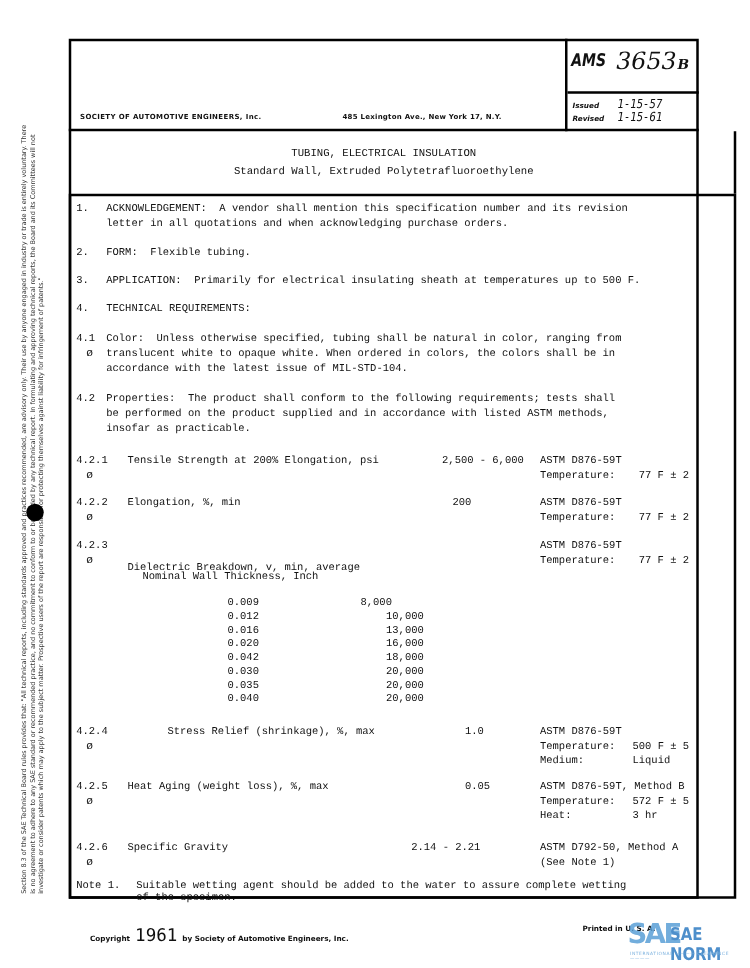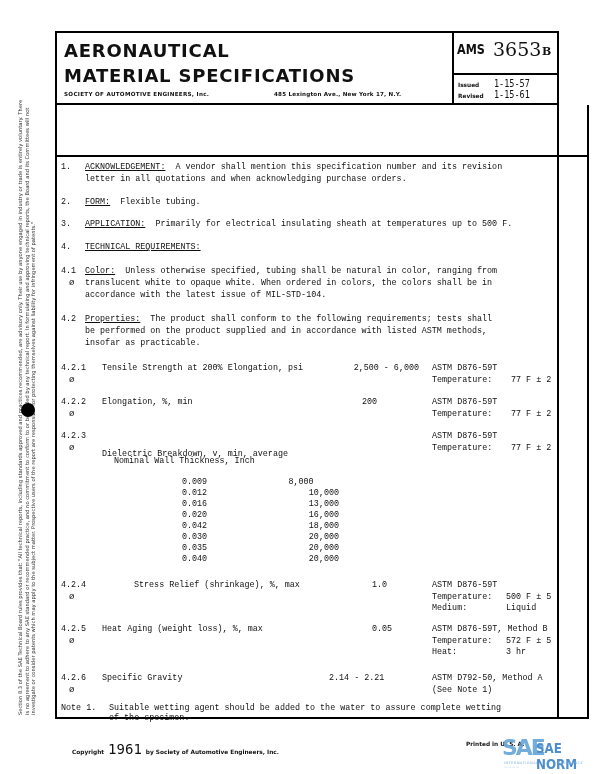--- a/index.html
+++ b/index.html
@@ -11,40 +11,40 @@
 
   .frame { position:absolute; left:55px; top:31px; width:504px; height:688px; border:2px solid #000; box-sizing:border-box; }
 
   .hdr { position:absolute; left:55px; top:31px; width:504px; height:74px; border-bottom:2px solid #000; box-sizing:border-box; }
   .hdr-title1, .hdr-title2 { position:absolute; left:9px; font-family:"DejaVu Sans", sans-serif; font-weight:bold; font-size:18px; letter-spacing:0.8px; }
   .hdr-title1 { top:9px; }
   .hdr-title2 { top:34px; }
   .hdr-society { position:absolute; left:9px; top:60px; font-family:"DejaVu Sans", sans-serif; font-weight:bold; font-size:5.6px; letter-spacing:0.3px; }
   .hdr-addr { position:absolute; left:219px; top:60px; font-family:"DejaVu Sans", sans-serif; font-weight:bold; font-size:5.6px; letter-spacing:0.2px; }
 
-  .amsbox { position:absolute; left:452px; top:31px; width:98px; height:74px; border-left:2px solid #000; box-sizing:border-box; }
+  .amsbox { position:absolute; left:452px; top:31px; width:98px; height:74px; border-left:2px solid #000; box-sizing:border-box;font-style:italic; }
   .ams-top { position:absolute; left:0; top:0; width:105px; height:44px; border-bottom:2px solid #000; box-sizing:border-box; }
   .ams-label { position:absolute; left:3px; top:10px; font-family:"DejaVu Sans", sans-serif; font-weight:bold; font-size:14px; transform:scaleX(0.8); transform-origin:left; }
   .ams-num { position:absolute; left:39px; top:7px; font-family:"DejaVu Serif", serif; font-size:19px; }
   .ams-rev { position:absolute; left:88px; top:14px; font-family:"DejaVu Serif", serif; font-weight:bold; font-size:11px; }
   .ams-dates { position:absolute; left:4px; top:47px; font-size:9px; }
   .ams-dates .row { height:11px; display:flex; align-items:baseline; }
   .ams-dates .k { font-family:"DejaVu Sans", sans-serif; font-weight:bold; font-size:5.8px; width:36px; }
   .ams-dates .v { font-family:"DejaVu Sans Mono", monospace; font-size:10px; transform:scaleX(0.85); transform-origin:left; }
 
   .titlebox { position:absolute; left:55px; top:105px; width:534px; height:50px; border-right:2px solid #000; box-sizing:border-box; }
   .title-l1, .title-l2 { position:absolute; left:0; width:504px; text-align:center; font-size:8.5px; }
   .title-l1 { top:13px; }
   .title-l2 { top:27px; }
 
   .body { position:absolute; left:55px; top:155px; width:534px; height:564px; border-top:2px solid #000; border-right:2px solid #000; border-left:2px solid #000; border-bottom:2px solid #000; box-sizing:border-box; font-size:8.4px; line-height:11.5px; }
   .p { position:absolute; left:2px; white-space:nowrap; }
   .num { position:absolute; left:2px; }
   .txt { position:absolute; left:26px; }
-  .u { text-decoration:underline; }
+  .u { }
   .phi { position:absolute; left:10px; font-size:9px; }
   .col-val { position:absolute; text-align:right; }
   .col-astm { position:absolute; left:373px; }
 
   .footer-c { position:absolute; left:72px; top:741px; font-family:"DejaVu Sans", sans-serif; font-weight:bold; font-size:5.8px; }
   .footer-c .yr { font-family:"DejaVu Sans Mono", monospace; font-weight:normal; font-size:14px; margin:0 2px; }
   .footer-p { position:absolute; left:466px; top:741px; font-family:"DejaVu Sans", sans-serif; font-weight:bold; font-size:5.8px; }
   .wm { position:absolute; left:502px; top:735px; width:96px; height:36px; }
   .wm-sae { position:absolute; left:0; top:0; font-family:"DejaVu Sans", sans-serif; font-weight:bold; font-size:22px; color:#5a9fd6; opacity:0.85; letter-spacing:-2px; }
   .wm-norm { position:absolute; left:34px; top:5px; font-family:"DejaVu Sans", sans-serif; font-weight:bold; font-size:14px; color:#4e8fcb; transform:scaleX(0.85); transform-origin:left; }
@@ -54,22 +54,20 @@
 <body>
 
 <div class="side-note">
   <div class="rot">Section 8.3 of the SAE Technical Board rules provides that: "All technical reports, including standards approved and practices recommended, are advisory only. Their use by anyone engaged in industry or trade is entirely voluntary. There is no agreement to adhere to any SAE standard or recommended practice, and no commitment to conform to or be guided by any technical report. In formulating and approving technical reports, the Board and its Committees will not investigate or consider patents which may apply to the subject matter. Prospective users of the report are responsible for protecting themselves against liability for infringement of patents."</div>
 </div>
 <div class="side-dot"></div>
 
 <div class="frame"></div>
 
 <div class="hdr">
-  <div class="hdr-title1">AERONAUTICAL</div>
-  <div class="hdr-title2">MATERIAL SPECIFICATIONS</div>
   <div class="hdr-society">SOCIETY OF AUTOMOTIVE ENGINEERS, Inc.</div>
   <div class="hdr-addr">485 Lexington Ave.,  New York 17, N.Y.</div>
 </div>
 
 <div class="amsbox">
   <div class="ams-top">
     <span class="ams-label">AMS</span>
     <span class="ams-num">3653</span>
     <span class="ams-rev">B</span>
   </div>
@@ -79,20 +77,22 @@
       <span class="v">1-15-57</span>
     </div>
     <div class="row">
       <span class="k">Revised</span>
       <span class="v">1-15-61</span>
     </div>
   </div>
 </div>
 
 <div class="titlebox">
+  <div class="title-l1">TUBING, ELECTRICAL INSULATION</div>
+  <div class="title-l2">Standard Wall, Extruded Polytetrafluoroethylene</div>
 </div>
 
 <div class="body">
 
   <div class="p" style="top:5px;">
     <span class="num">1.</span>
     <span class="txt"><span class="u">ACKNOWLEDGEMENT:</span>&nbsp; <span>A vendor shall mention this specification number and its revision</span></span>
   </div>
   <div class="p" style="top:17px;">
       <span class="txt">letter in all quotations and when acknowledging purchase orders.</span>

